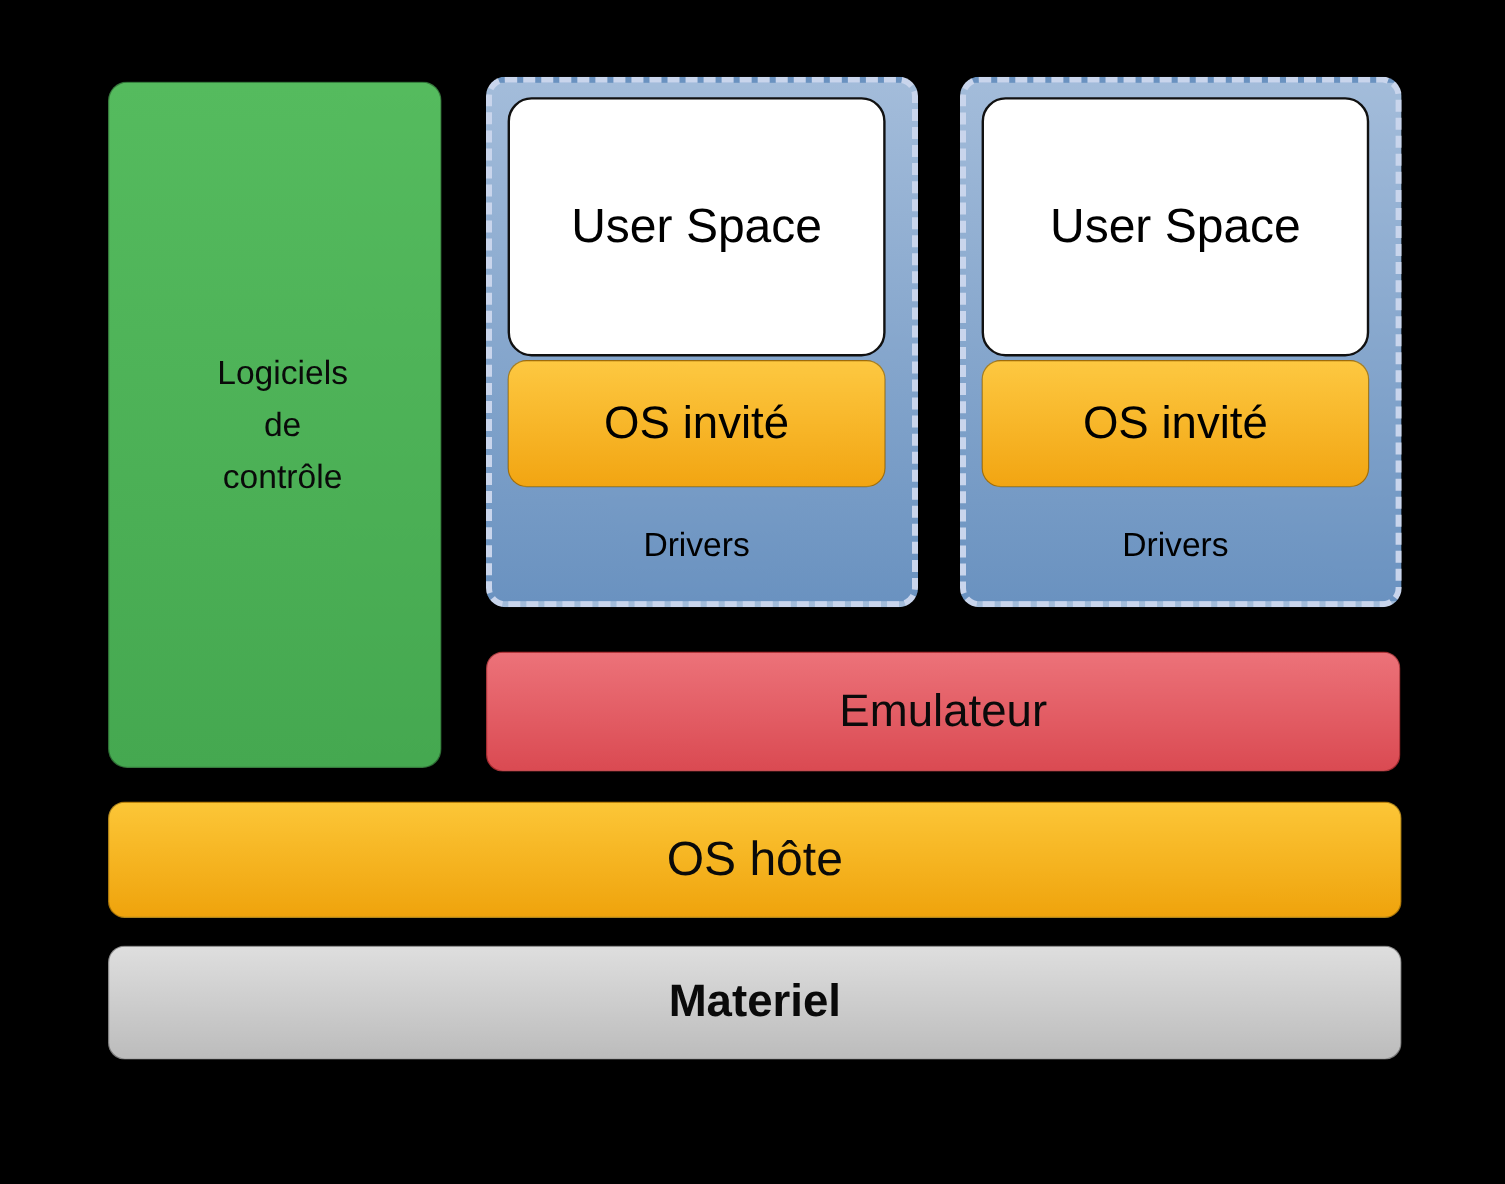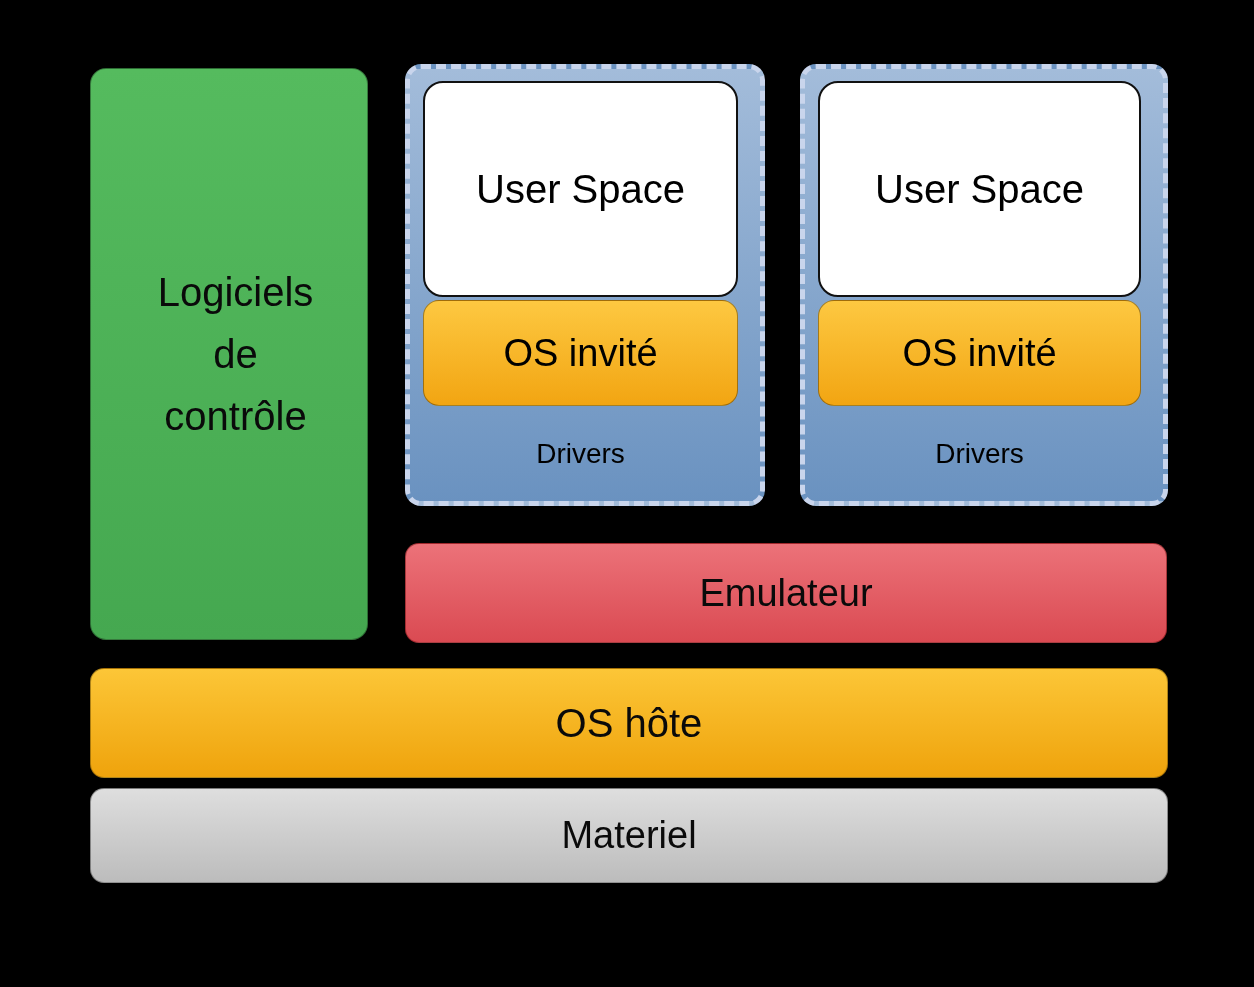--- a/index.html
+++ b/index.html
@@ -25,21 +25,21 @@
     text-align: center;
     color: #0a0a0a;
   }
   
   .control-box {
     left: 90px; top: 68px;
     width: 278px; height: 572px;
     background: linear-gradient(180deg, #55bb5e 0%, #45a850 100%);
     border: 1px solid rgba(0,0,0,0.35);
     border-radius: 16px;
-    font-size: 40px;
+    font-size: 28px;
     line-height: 1.55;
     white-space: pre-line;
     padding-left: 13px;
   }
   
   .vm {
     position: absolute;
     top: 64px;
     height: 442px;
     box-sizing: border-box;
@@ -85,33 +85,34 @@
   .emulator-box {
     left: 405px; top: 543px;
     width: 762px; height: 100px;
     background: linear-gradient(180deg, #ec7279 0%, #da4a52 100%);
     border: 1.5px solid rgba(90,0,0,0.45);
     border-radius: 14px;
     font-size: 38px;
   }
   .host-os-box {
     left: 90px; top: 668px;
-    width: 1078px; height: 110px;
+    width: 1078px; height: 97px;
     background: linear-gradient(180deg, #fcc637 0%, #efa30c 100%);
     border: 1.5px solid rgba(80,55,0,0.45);
     border-radius: 14px;
     font-size: 40px;
   }
   .hardware-box {
     left: 90px; top: 788px;
     width: 1078px; height: 95px;
     background: linear-gradient(180deg, #dedede 0%, #bcbcbc 100%);
     border: 1.5px solid rgba(0,0,0,0.35);
     border-radius: 14px;
     font-size: 38px;
+    font-weight: bold;
   }
 </style>
 </head>
 <body>
 
 <div id="canvas">
 
   <div class="box control-box">Logiciels
 de
 contrôle</div>

